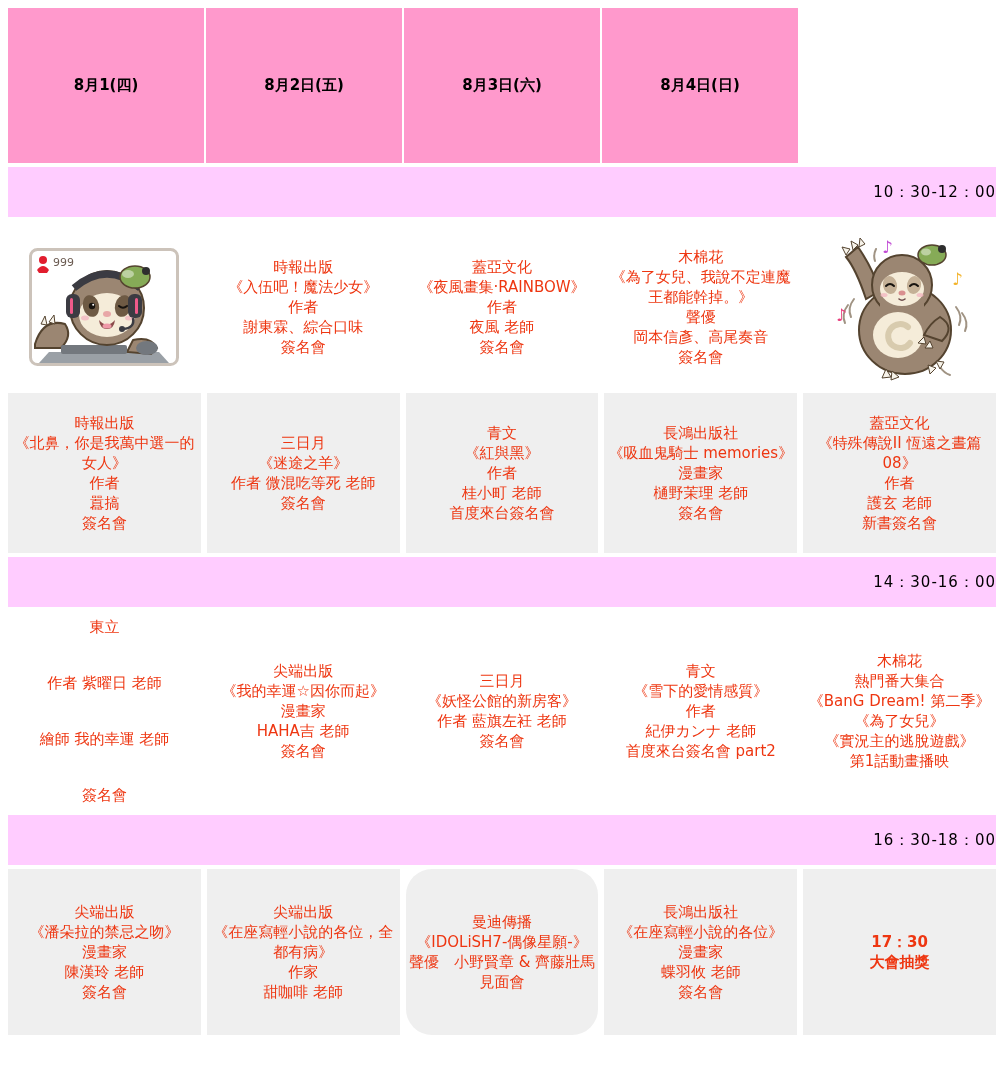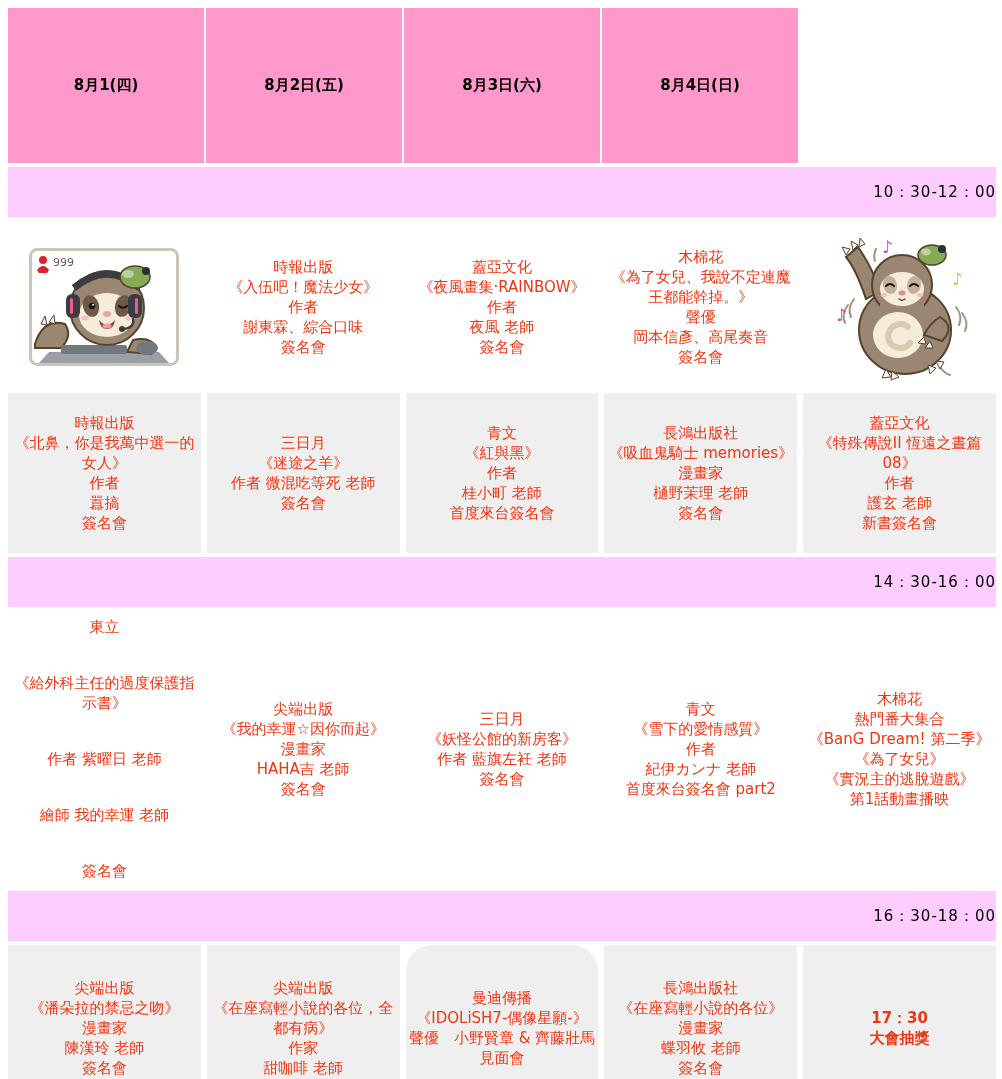--- a/index.html
+++ b/index.html
@@ -187,21 +187,20 @@
           <div class="line">護玄 老師</div>
           <div class="line">新書簽名會</div>
         </div>
       </div>
       <div class="time-band">
         <span>14：30-16：00</span>
       </div>
       <div class="row-grid">
         <div class="cell" style="background: rgb(255, 255, 255); min-height: 174px; gap: 36px;">
           <div class="line">東立</div>
-          <div class="line">《給外科主任的過度保護指示書》</div>
           <div class="line">作者 紫曜日 老師</div>
           <div class="line">繪師 我的幸運 老師</div>
           <div class="line">簽名會</div>
         </div>
         <div class="cell" style="background: rgb(255, 255, 255); min-height: 174px;">
           <div class="line">尖端出版</div>
           <div class="line">《我的幸運☆因你而起》</div>
           <div class="line">漫畫家</div>
           <div class="line">HAHA吉 老師</div>
           <div class="line">簽名會</div>

